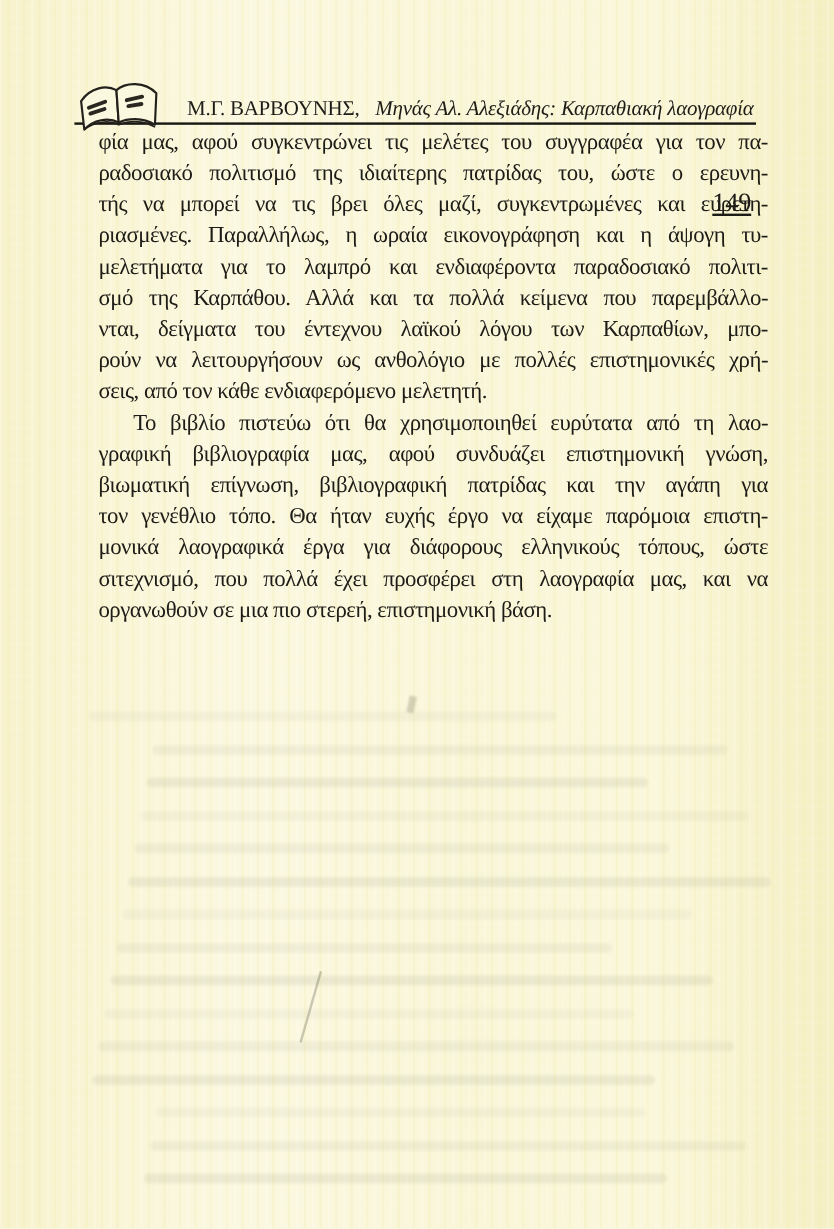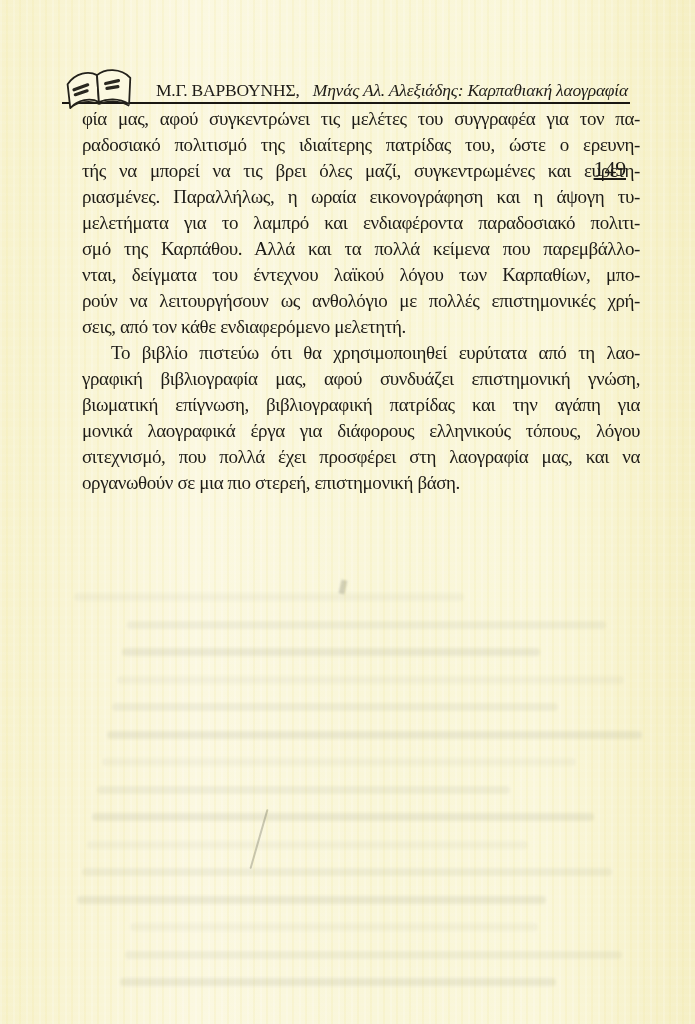--- a/index.html
+++ b/index.html
@@ -83,21 +83,22 @@
     <div class="tline">τής να μπορεί να τις βρει όλες μαζί, συγκεντρωμένες και ευρετη-</div>
     <div class="tline">ριασμένες. Παραλλήλως, η ωραία εικονογράφηση και η άψογη τυ-</div>
     <div class="tline">μελετήματα για το λαμπρό και ενδιαφέροντα παραδοσιακό πολιτι-</div>
     <div class="tline">σμό της Καρπάθου. Αλλά και τα πολλά κείμενα που παρεμβάλλο-</div>
     <div class="tline">νται, δείγματα του έντεχνου λαϊκού λόγου των Καρπαθίων, μπο-</div>
     <div class="tline">ρούν να λειτουργήσουν ως ανθολόγιο με πολλές επιστημονικές χρή-</div>
     <div class="tline end">σεις, από τον κάθε ενδιαφερόμενο μελετητή.</div>
     <div class="tline indent">Το βιβλίο πιστεύω ότι θα χρησιμοποιηθεί ευρύτατα από τη λαο-</div>
     <div class="tline">γραφική βιβλιογραφία μας, αφού συνδυάζει επιστημονική γνώση,</div>
     <div class="tline">βιωματική επίγνωση, βιβλιογραφική πατρίδας και την αγάπη για</div>
-    <div class="tline">μονικά λαογραφικά έργα για διάφορους ελληνικούς τόπους, λόγου</div>
+    <div class="tline">τον γενέθλιο τόπο. Θα ήταν ευχής έργο να είχαμε παρόμοια επιστη-</div>
+    <div class="tline">μονικά λαογραφικά έργα για διάφορους ελληνικούς τόπους, ώστε</div>
     <div class="tline">σιτεχνισμό, που πολλά έχει προσφέρει στη λαογραφία μας, και να</div>
     <div class="tline end">οργανωθούν σε μια πιο στερεή, επιστημονική βάση.</div>
   </div>
 
   <div class="scratch"></div>
   <div class="smudge"></div>
 
 </div>
 
 </body></html>

